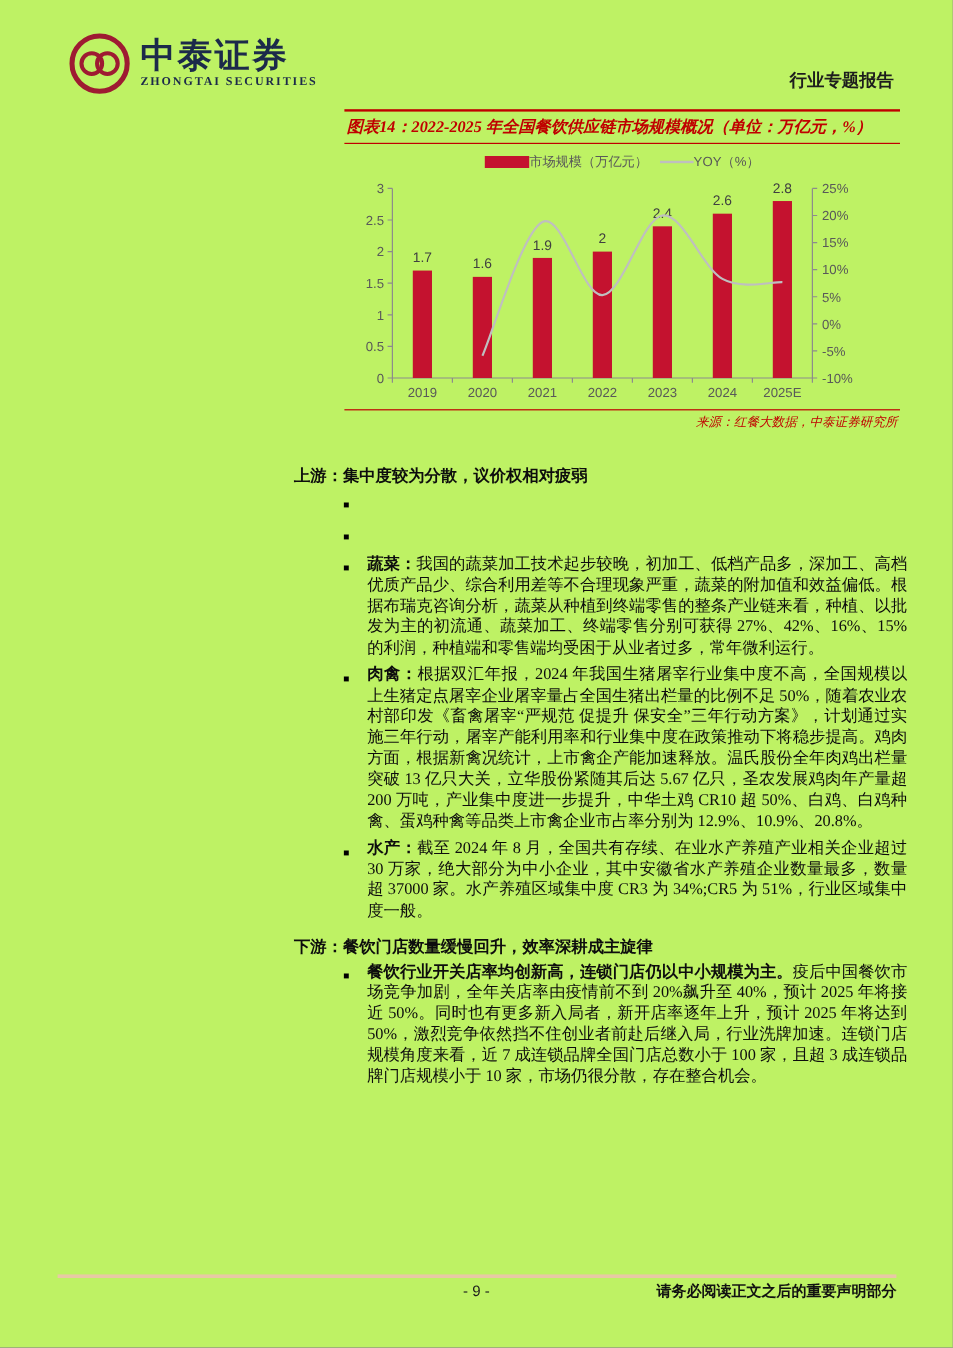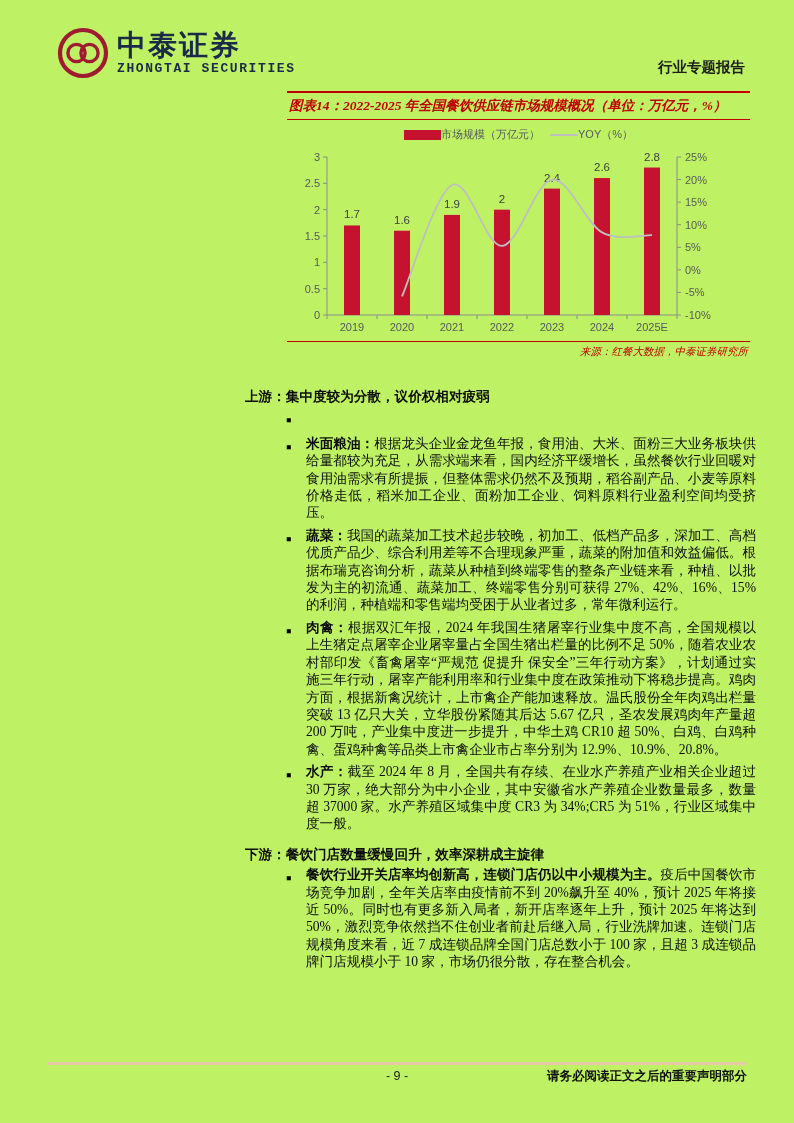--- a/index.html
+++ b/index.html
@@ -12,22 +12,22 @@
   }
   
   .header { position:absolute; left:57px; top:27px; width:690px; height:58px; }
   .brand { display:flex; align-items:center; gap:8px; }
   .brand-emblem { width:52px; height:52px; flex:none; }
   .brand-cn {
     font-family:"Liberation Sans","DejaVu Sans",sans-serif;
     font-weight:bold; font-size:29px; letter-spacing:2px; color:#1c2a4a; line-height:1.05;
   }
   .brand-en {
-    font-family:Liberation Mono, monospace;
-    font-weight:bold; font-size:13px; letter-spacing:1.6px; color:#1c2a4a;
+    font-family:Liberation Serif, serif;
+    font-weight:bold; font-size:10px; letter-spacing:1.6px; color:#1c2a4a;
   }
   .report-type {
     position:absolute; right:2px; top:31px;
     font-weight:bold; font-size:14.5px; color:#1d1d1d;
   }
   
   .figure { position:absolute; left:287px; top:91px; width:463px; }
   .fig-title {
     border-top:2.5px solid #c00000;
     border-bottom:1.2px solid #c00000;
@@ -164,21 +164,20 @@
   </div>
 
   <div class="bodytext" id="bodytext">
       <div class="sec">
         <div class="sec-heading">上游：集中度较为分散，议价权相对疲弱</div>
         <div class="bullet">
           <span class="bullet-marker">■</span>
         </div>
         <div class="bullet">
           <span class="bullet-marker">■</span>
-          <div class="bullet-body"><span class="lead-bold">米面粮油：</span>根据龙头企业金龙鱼年报，食用油、大米、面粉三大业务板块供给量都较为充足，从需求端来看，国内经济平缓增长，虽然餐饮行业回暖对食用油需求有所提振，但整体需求仍然不及预期，稻谷副产品、小麦等原料价格走低，稻米加工企业、面粉加工企业、饲料原料行业盈利空间均受挤压。</div>
         </div>
         <div class="bullet">
           <span class="bullet-marker">■</span>
           <div class="bullet-body"><span class="lead-bold">蔬菜：</span>我国的蔬菜加工技术起步较晚，初加工、低档产品多，深加工、高档优质产品少、综合利用差等不合理现象严重，蔬菜的附加值和效益偏低。根据布瑞克咨询分析，蔬菜从种植到终端零售的整条产业链来看，种植、以批发为主的初流通、蔬菜加工、终端零售分别可获得 27%、42%、16%、15%的利润，种植端和零售端均受困于从业者过多，常年微利运行。</div>
         </div>
         <div class="bullet">
           <span class="bullet-marker">■</span>
           <div class="bullet-body"><span class="lead-bold">肉禽：</span>根据双汇年报，2024 年我国生猪屠宰行业集中度不高，全国规模以上生猪定点屠宰企业屠宰量占全国生猪出栏量的比例不足 50%，随着农业农村部印发《畜禽屠宰“严规范 促提升 保安全”三年行动方案》，计划通过实施三年行动，屠宰产能利用率和行业集中度在政策推动下将稳步提高。鸡肉方面，根据新禽况统计，上市禽企产能加速释放。温氏股份全年肉鸡出栏量突破 13 亿只大关，立华股份紧随其后达 5.67 亿只，圣农发展鸡肉年产量超 200 万吨，产业集中度进一步提升，中华土鸡 CR10 超 50%、白鸡、白鸡种禽、蛋鸡种禽等品类上市禽企业市占率分别为 12.9%、10.9%、20.8%。</div>
         </div>
         <div class="bullet">

